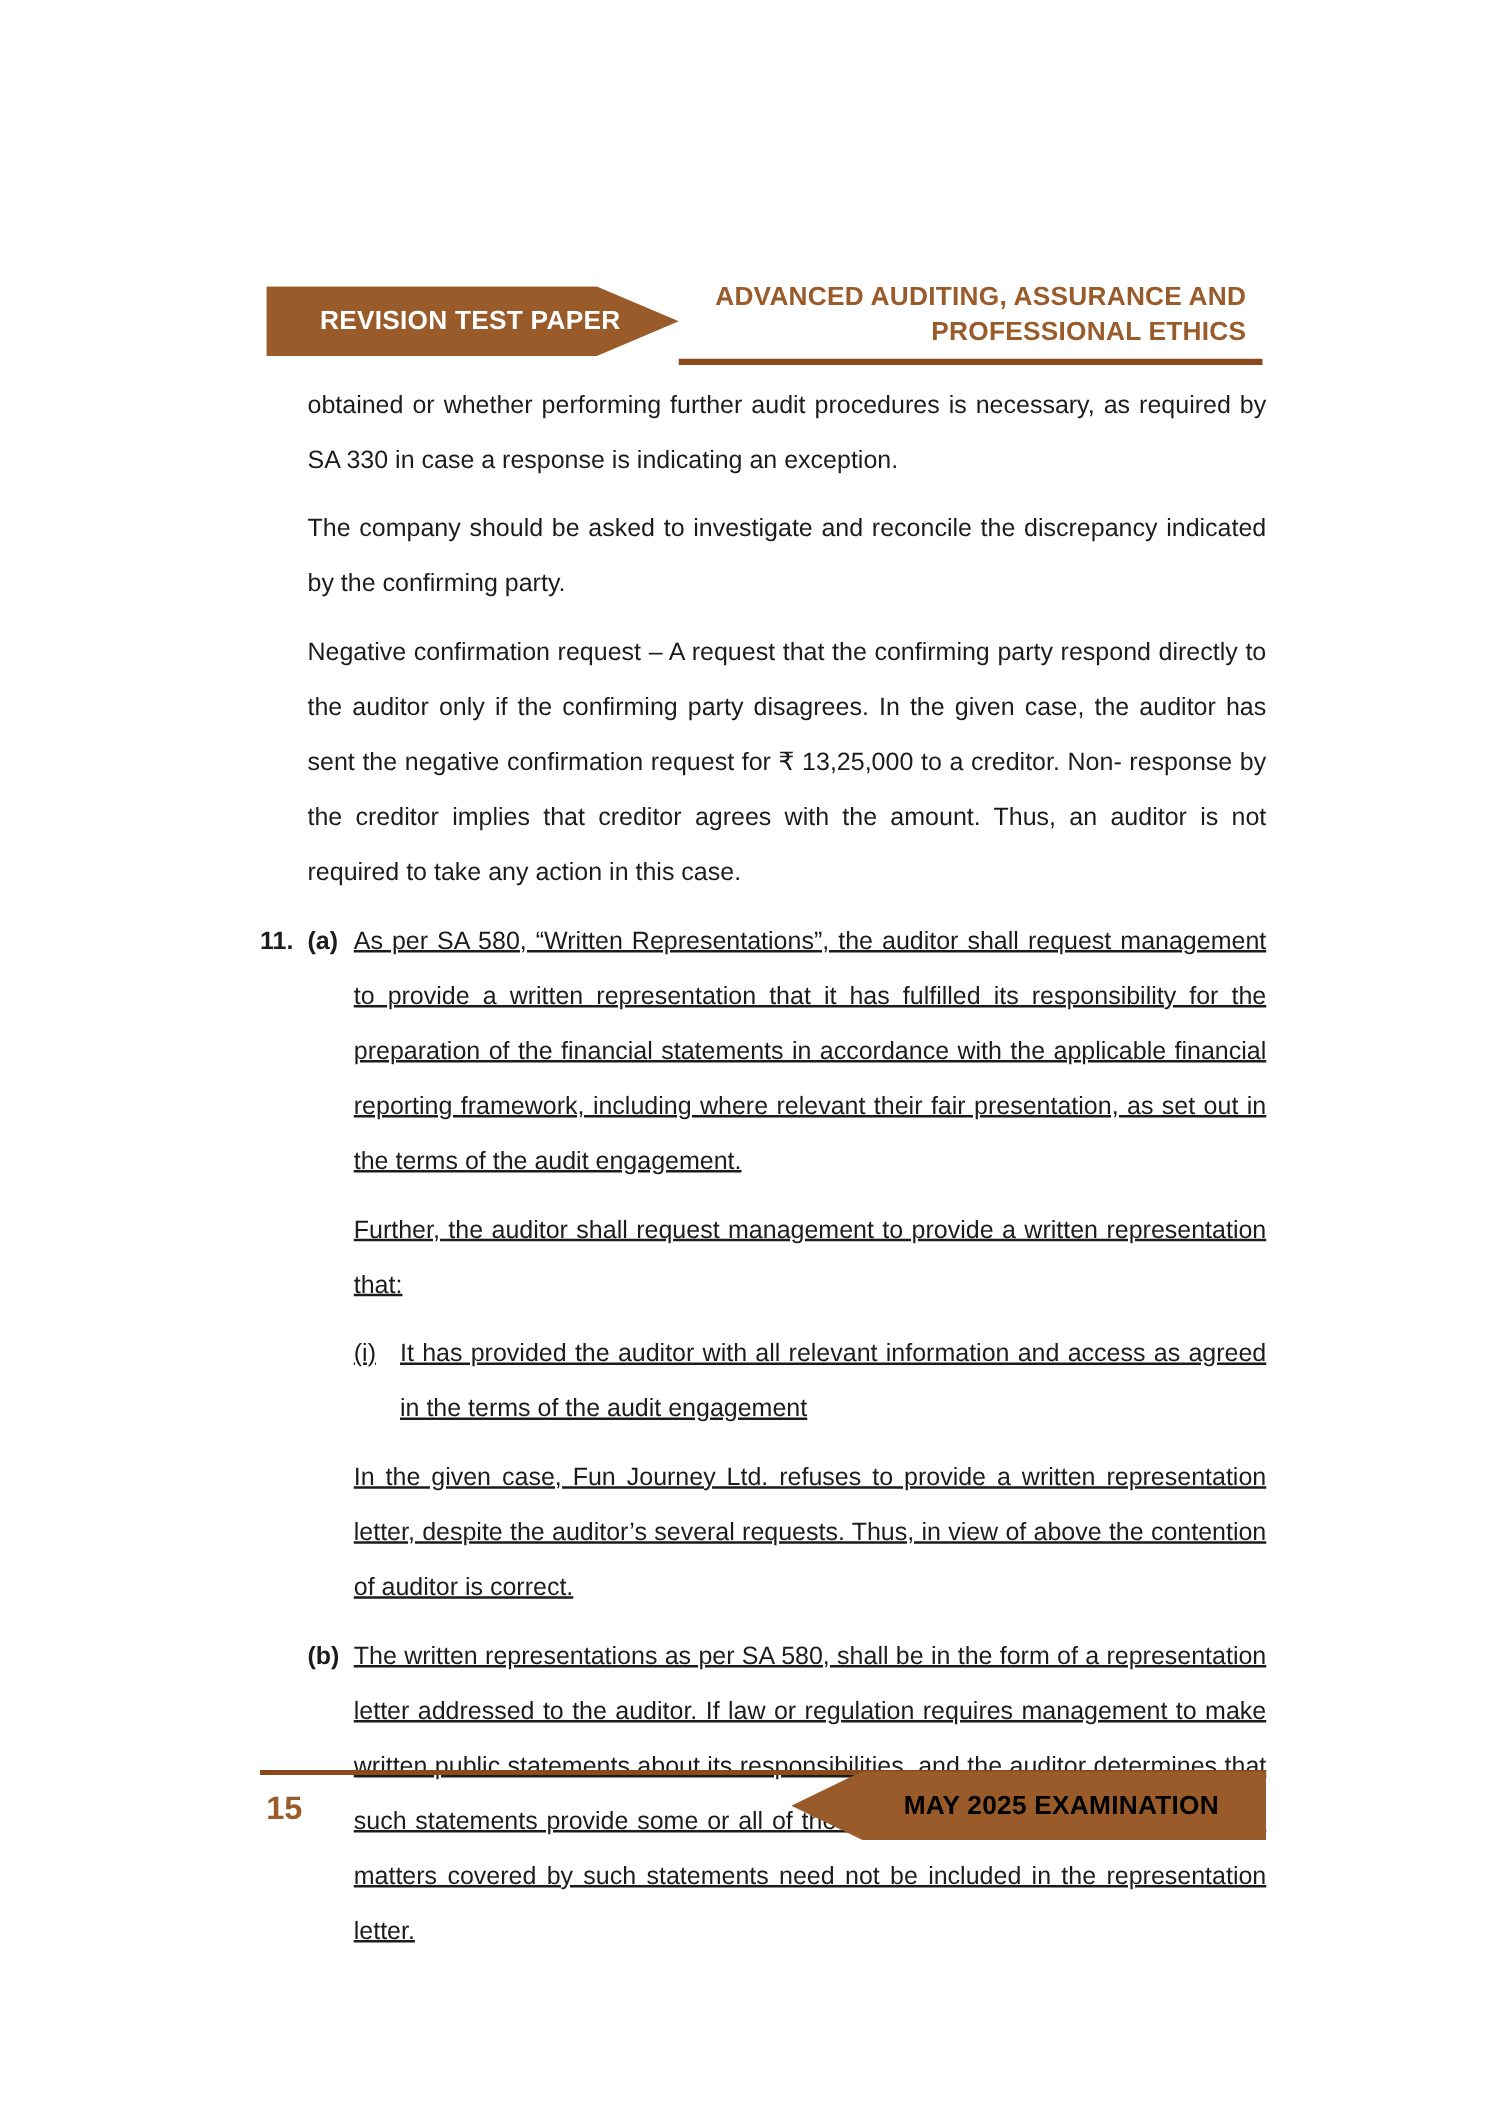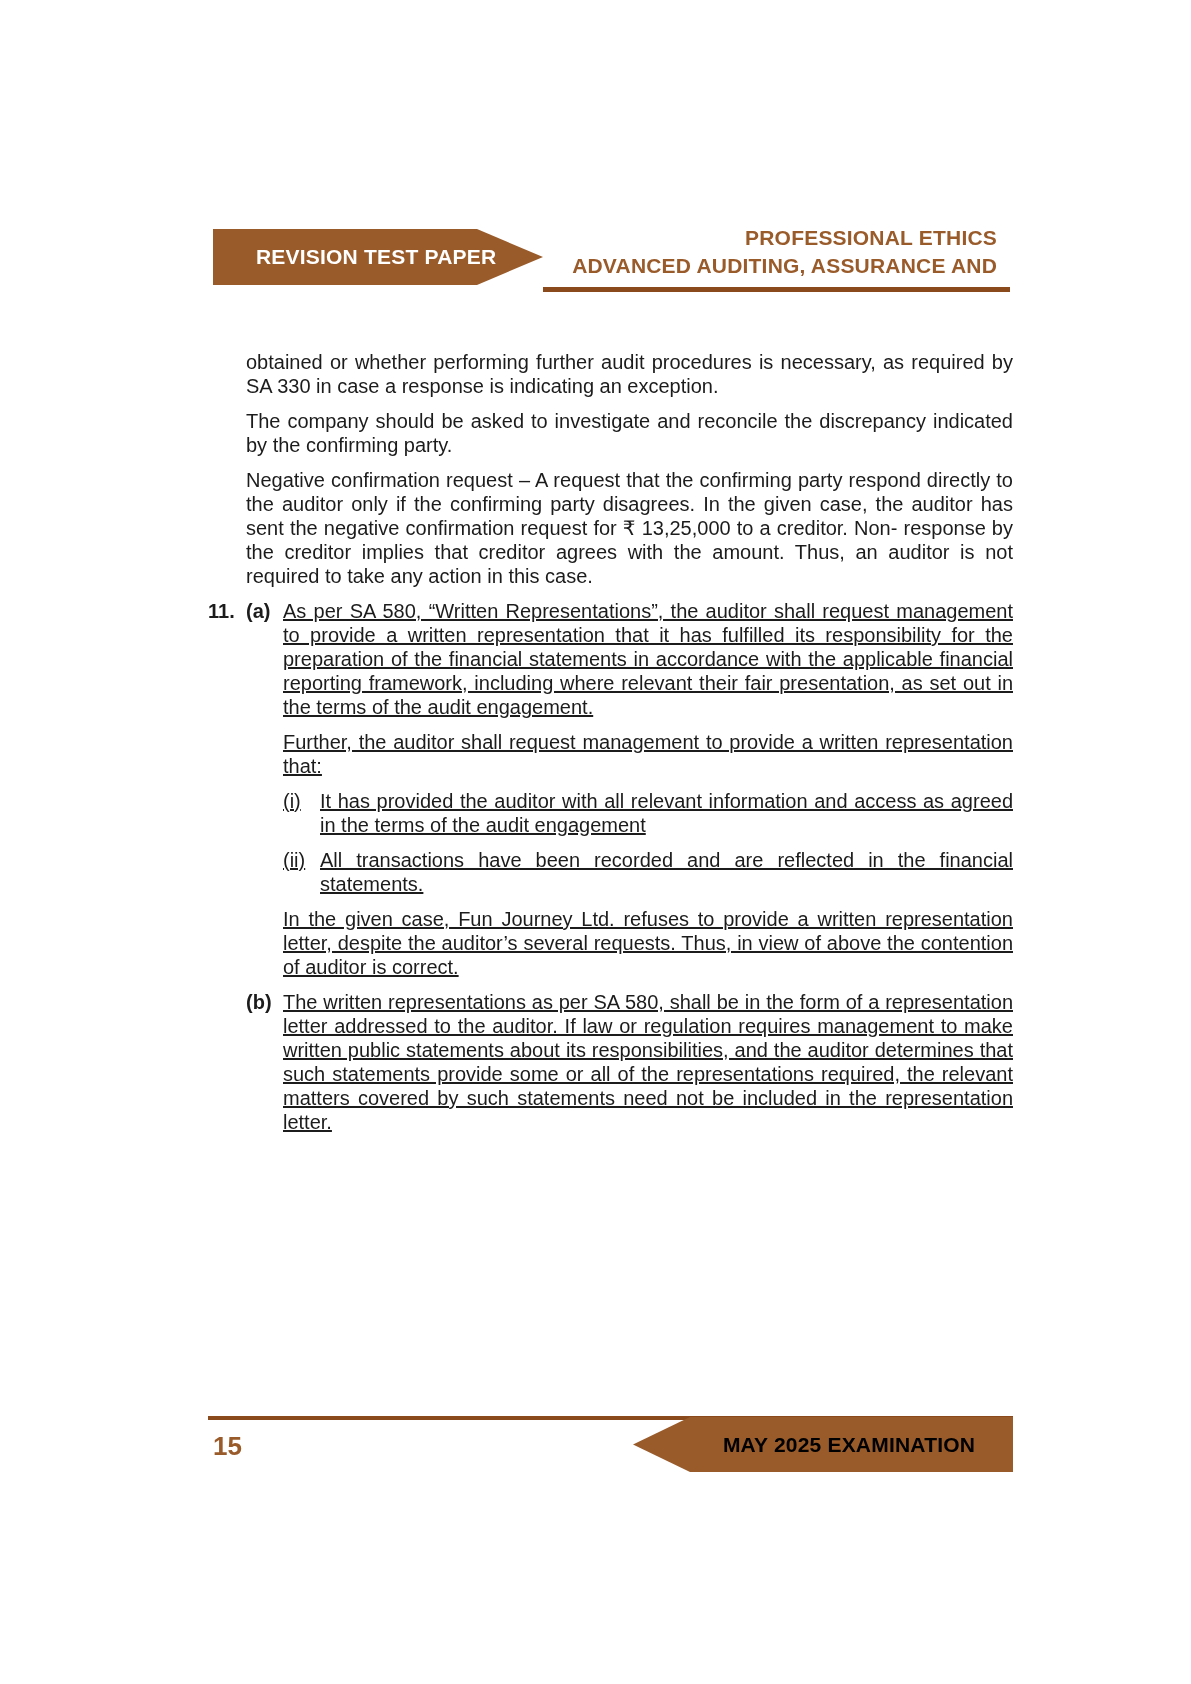--- a/index.html
+++ b/index.html
@@ -35,23 +35,22 @@
     color:var(--brown);font-weight:bold;font-size:21px;line-height:28px;
     letter-spacing:.2px;
   }
   .hdr-rule{
     position:absolute;left:543px;top:287px;
     width:467px;height:5px;background:var(--rule);
   }
   
   .content{
     position:absolute;left:208px;top:302px;width:805px;
-    font-size:20px;line-height:24px;
+    font-size:20px;line-height:44px;
     text-align:justify;
-    margin-top:48px;
   }
   .para{margin-left:38px;margin-bottom:11px;}
   .b{font-weight:normal;}
   .qrow{display:flex;margin-bottom:0;}
   .qnum{width:38px;flex:0 0 38px;font-weight:bold;}
   .qbody{flex:1;min-width:0;}
   .subrow{display:flex;margin-bottom:11px;}
   .submark{width:37px;flex:0 0 37px;font-weight:bold;}
   .subbody{flex:1;min-width:0;text-decoration:underline;}
   .subbody .p{margin-bottom:11px;}
@@ -82,22 +81,22 @@
 </style>
 </head>
 <body>
 
 <div class="page">
 
   <div class="hdr-banner">
     <span>REVISION TEST PAPER</span>
   </div>
   <div class="hdr-title">
+    <div>ADVANCED AUDITING, ASSURANCE AND</div>
     <div>PROFESSIONAL ETHICS</div>
-    <div>ADVANCED AUDITING, ASSURANCE AND</div>
   </div>
   <div class="hdr-rule"></div>
 
   <div class="content">
 
     <p class="para">obtained or whether performing further audit procedures is necessary, as required by SA 330 in case a response is indicating an exception.</p>
 
     <p class="para">The company should be asked to investigate and reconcile the discrepancy indicated by the confirming party.</p>
 
     <p class="para"><span class="b">Negative confirmation request</span><span> – A request that the confirming party respond directly to the auditor only if the confirming party disagrees. In the given case, the auditor has sent the negative confirmation request for ₹ 13,25,000 to a creditor. Non- response by the creditor implies that creditor agrees with the amount. Thus, an auditor is not required to take any action in this case.</span></p>
@@ -110,24 +109,20 @@
           <div class="submark">(a)</div>
           <div class="subbody">
             <p class="p">As per SA 580, “Written Representations”, the auditor shall request management to provide a written representation that it has fulfilled its responsibility for the preparation of the financial statements in accordance with the applicable financial reporting framework, including where relevant their fair presentation, as set out in the terms of the audit engagement.</p>
             <p class="p">Further, the auditor shall request management to provide a written representation that:</p>
 
             <div class="romrow">
               <div class="rommark">(i)</div>
               <div class="rombody">It has provided the auditor with all relevant information and access as agreed in the terms of the audit engagement</div>
             </div>
 
-            <div class="romrow">
-              <div class="rommark">(ii)</div>
-              <div class="rombody">All transactions have been recorded and are reflected in the financial statements.</div>
-            </div>
 
             <p class="p">In the given case, Fun Journey Ltd. refuses to provide a written representation letter, despite the auditor’s several requests. Thus, in view of above the contention of auditor is correct.</p>
           </div>
         </div>
 
         <div class="subrow">
           <div class="submark">(b)</div>
           <div class="subbody">
             <p class="p">The written representations as per SA 580, shall be in the form of a representation letter addressed to the auditor. If law or regulation requires management to make written public statements about its responsibilities, and the auditor determines that such statements provide some or all of the representations required, the relevant matters covered by such statements need not be included in the representation letter.</p>
           </div>

